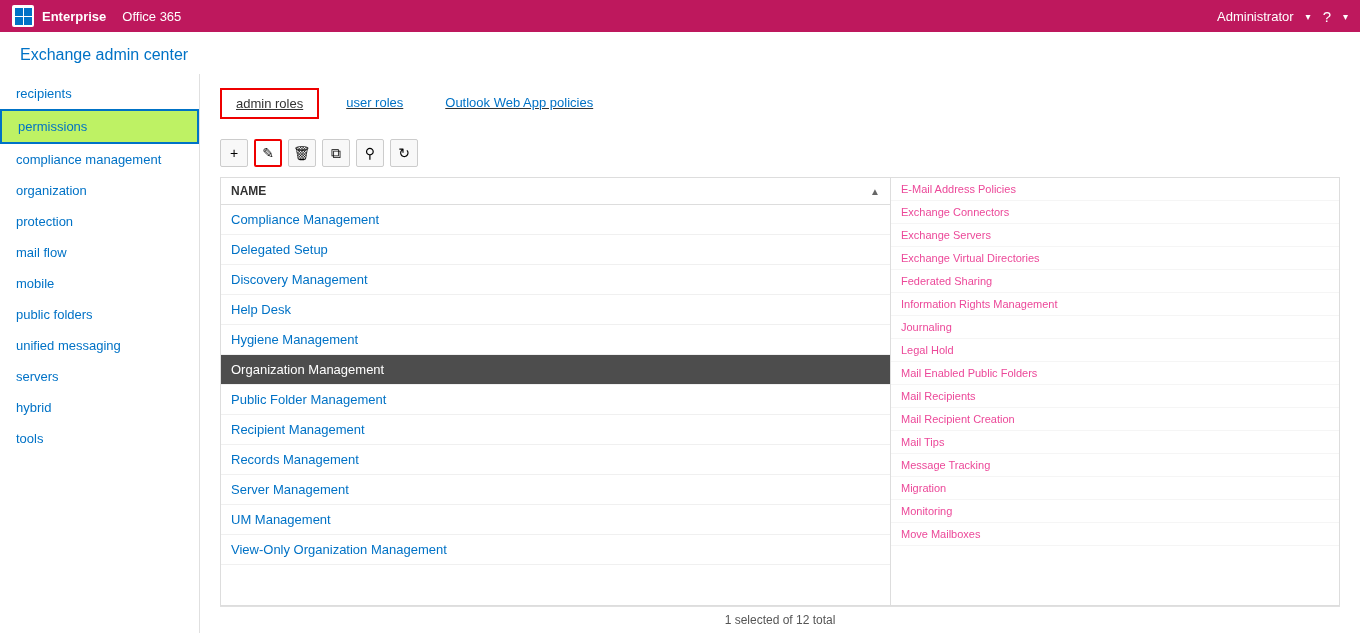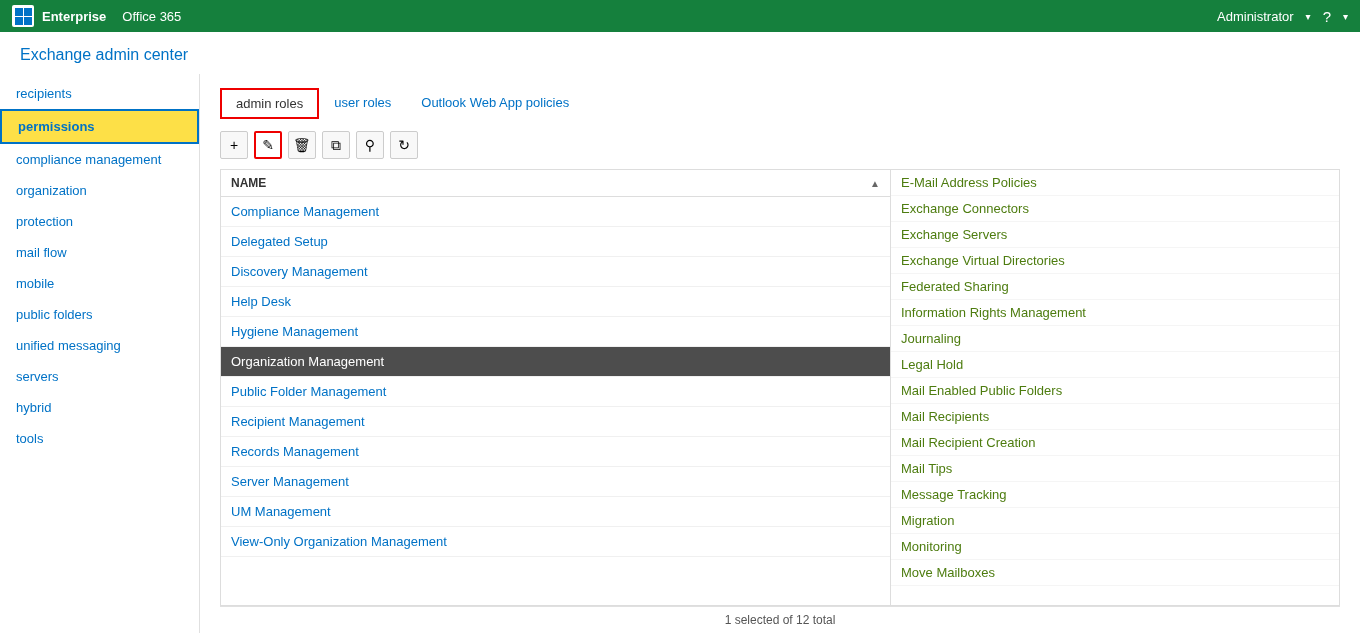--- a/index.html
+++ b/index.html
@@ -1,20 +1,20 @@
 <!DOCTYPE html>
 <html><head>
   <meta charset="utf-8">
   <style>
     * { margin: 0; padding: 0; box-sizing: border-box; }
     body { font-family: 'Segoe UI', Tahoma, Geneva, Verdana, sans-serif; font-size: 13px; color: #333; background: #fff; }
 
     
     .topbar {
-      background: #15803d;
+      background: #be185d;
       height: 32px;
       display: flex;
       align-items: center;
       padding: 0 12px;
       color: #fff;
       font-size: 13px;
     }
     .topbar-logo {
       width: 22px; height: 22px;
       background: #fff;
@@ -54,42 +54,43 @@
       border-right: 1px solid #e0e0e0;
       padding-top: 4px;
     }
     .sidebar-item {
       padding: 8px 16px;
       cursor: pointer;
       color: #0072C6;
       font-size: 13px;
     }
     .sidebar-item.active {
-      background: #fde047;
+      background: #bef264;
       border: 2px solid #0072C6;
       color: #0072C6;
-      font-weight: 700;
+      font-weight: 400;
     }
 
     
     .main {
       flex: 1;
       display: flex;
       flex-direction: column;
       padding: 0 20px;
       overflow: hidden;
     }
 
     
     .tabs {
       display: flex;
-      gap: 0;
+      gap: 12px;
       padding-top: 14px;
-      margin-bottom: 12px;
+      margin-bottom: 20px;
       border-bottom: none;
+      text-decoration: underline;
     }
     .tab {
       padding: 6px 14px;
       cursor: pointer;
       font-size: 13px;
       color: #0072C6;
       border: 1px solid transparent;
     }
     .tab.active {
       border: 2px solid #e00;
@@ -153,22 +154,22 @@
     .table-row.selected { background: #4d4d4d; color: #fff; }
     .table-row.selected .row-text { color: #fff; }
 
     .table-right {
       flex: 1;
       overflow-y: auto;
       padding: 0;
     }
     .right-list-item {
       padding: 5px 10px;
-      font-size: 13px;
-      color: #4d7c0f;
+      font-size: 11px;
+      color: #ec4899;
       border-bottom: 1px solid #f5f5f5;
     }
 
     
     .status-bar {
       padding: 6px 20px;
       font-size: 12px;
       color: #555;
       border-top: 1px solid #e0e0e0;
       text-align: center;

